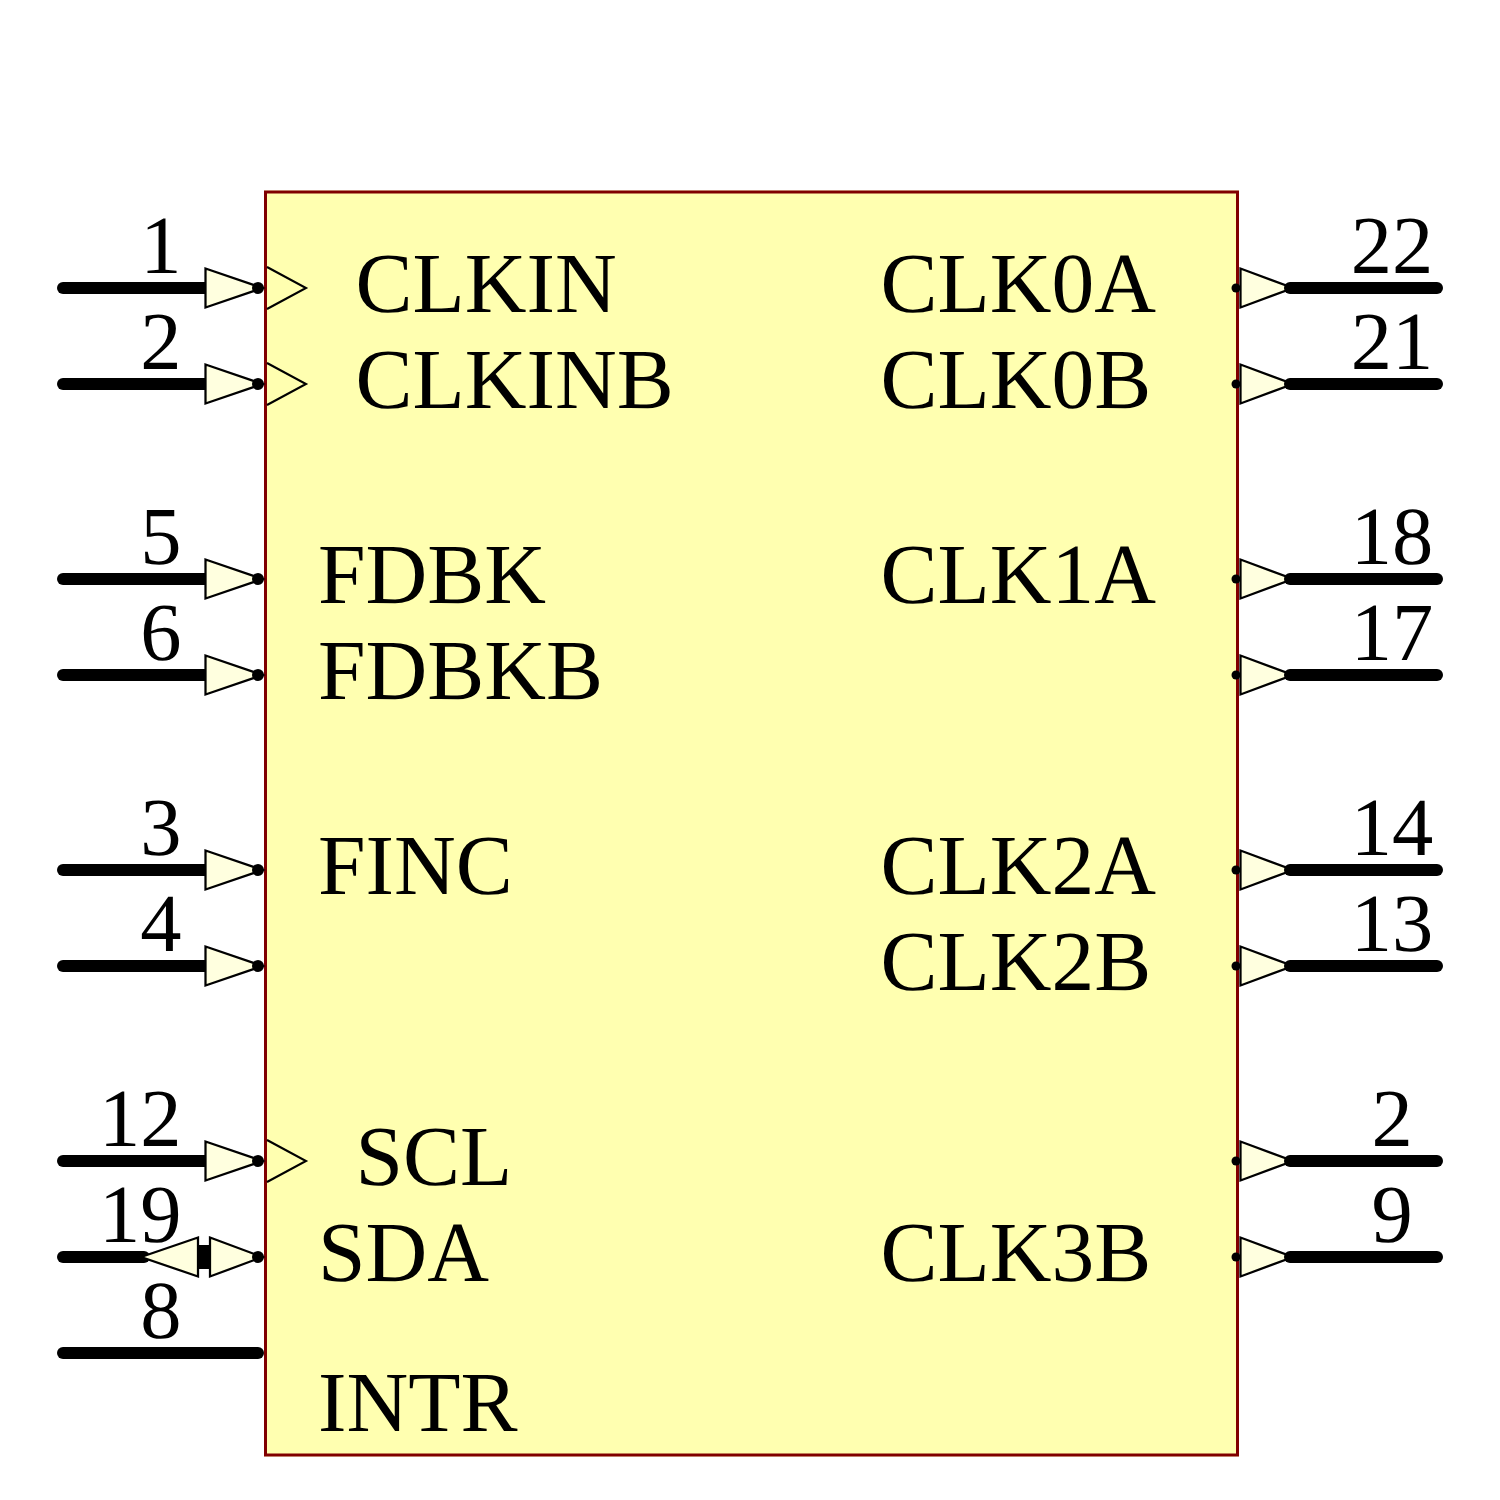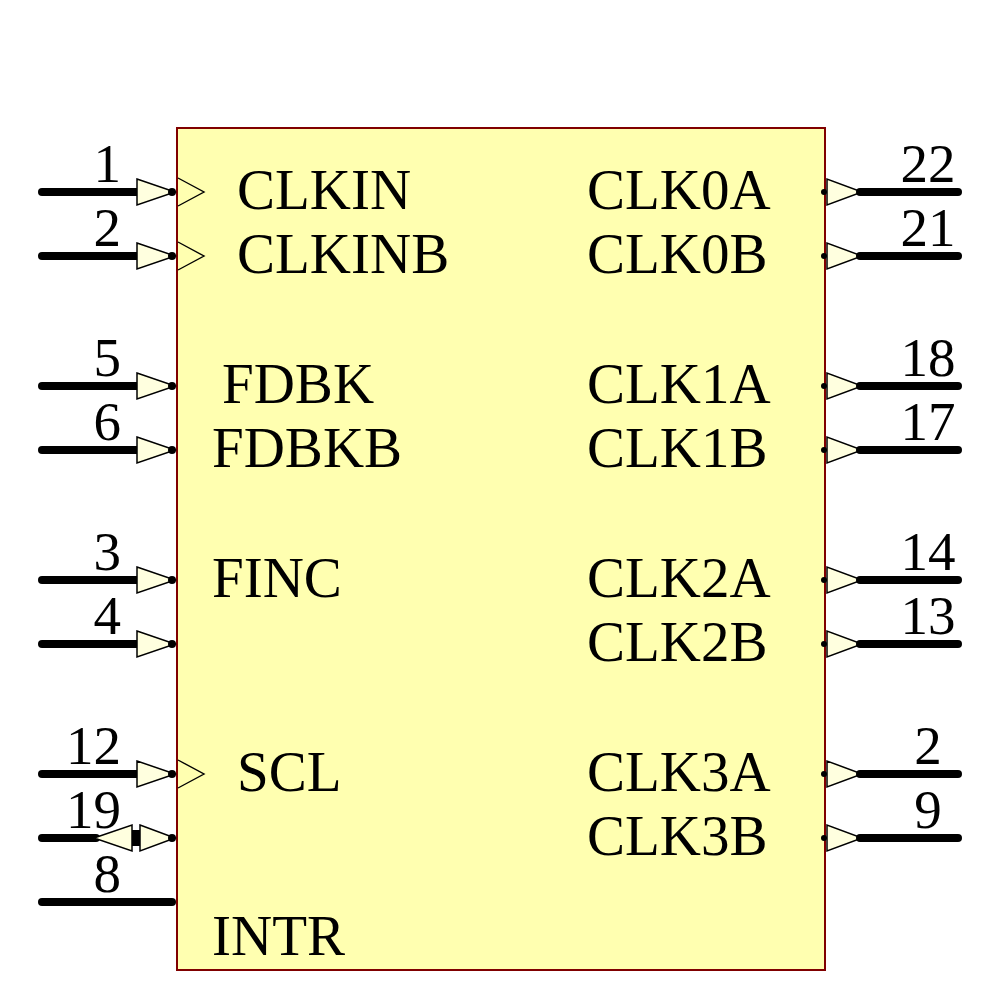--- a/index.html
+++ b/index.html
@@ -120,40 +120,39 @@
         <circle cx="824" cy="838" r="3" class="dot"></circle>
         <polygon points="827,825 827,851 862,838" class="tri"></polygon>
         <line x1="860" y1="838" x2="958" y2="838" class="wire"></line>
       </g>
     </svg>
 <div class="pin-number num-left" style="left: 41px; top: 135px; width: 80px;">1</div>
     <div class="pin-label" style="left: 237px; top: 161px;">CLKIN</div>
     <div class="pin-number num-left" style="left: 41px; top: 199px; width: 80px;">2</div>
     <div class="pin-label" style="left: 237px; top: 225px;">CLKINB</div>
     <div class="pin-number num-left" style="left: 41px; top: 329px; width: 80px;">5</div>
-    <div class="pin-label" style="left: 212px; top: 355px; margin-left: 10px;">FDBK</div>
+    <div class="pin-label" style="left: 212px; top: 355px;">FDBK</div>
     <div class="pin-number num-left" style="left: 41px; top: 393px; width: 80px;">6</div>
     <div class="pin-label" style="left: 212px; top: 419px;">FDBKB</div>
     <div class="pin-number num-left" style="left: 41px; top: 523px; width: 80px;">3</div>
     <div class="pin-label" style="left: 212px; top: 549px;">FINC</div>
     <div class="pin-number num-left" style="left: 41px; top: 587px; width: 80px;">4</div>
     <div class="pin-number num-left" style="left: 41px; top: 717px; width: 80px;">12</div>
     <div class="pin-label" style="left: 237px; top: 743px;">SCL</div>
     <div class="pin-number num-left" style="left: 41px; top: 781px; width: 80px;">19</div>
+    <div class="pin-label" style="left: 212px; top: 807px;">SDA</div>
     <div class="pin-number num-left" style="left: 41px; top: 845px; width: 80px;">8</div>
     <div class="pin-label" style="left: 212px; top: 871px; margin-top: 36px;">INTR</div>
     <div class="pin-number num-right" style="left: 878px; top: 135px; width: 100px;">22</div>
     <div class="pin-label" style="left: 587px; top: 161px;">CLK0A</div>
     <div class="pin-number num-right" style="left: 878px; top: 199px; width: 100px;">21</div>
     <div class="pin-label" style="left: 587px; top: 225px;">CLK0B</div>
     <div class="pin-number num-right" style="left: 878px; top: 329px; width: 100px;">18</div>
     <div class="pin-label" style="left: 587px; top: 355px;">CLK1A</div>
     <div class="pin-number num-right" style="left: 878px; top: 393px; width: 100px;">17</div>
-    <div class="pin-label" style="left: 587px; top: 419px;">CLK1B</div>
     <div class="pin-number num-right" style="left: 878px; top: 523px; width: 100px;">14</div>
     <div class="pin-label" style="left: 587px; top: 549px;">CLK2A</div>
     <div class="pin-number num-right" style="left: 878px; top: 587px; width: 100px;">13</div>
     <div class="pin-label" style="left: 587px; top: 613px; text-align: center;">CLK2B</div>
     <div class="pin-number num-right" style="left: 878px; top: 717px; width: 100px;">2</div>
-    <div class="pin-label" style="left: 587px; top: 743px;">CLK3A</div>
     <div class="pin-number num-right" style="left: 878px; top: 781px; width: 100px;">9</div>
     <div class="pin-label" style="left: 587px; top: 807px;">CLK3B</div>
   </div>
 
 </body></html>

